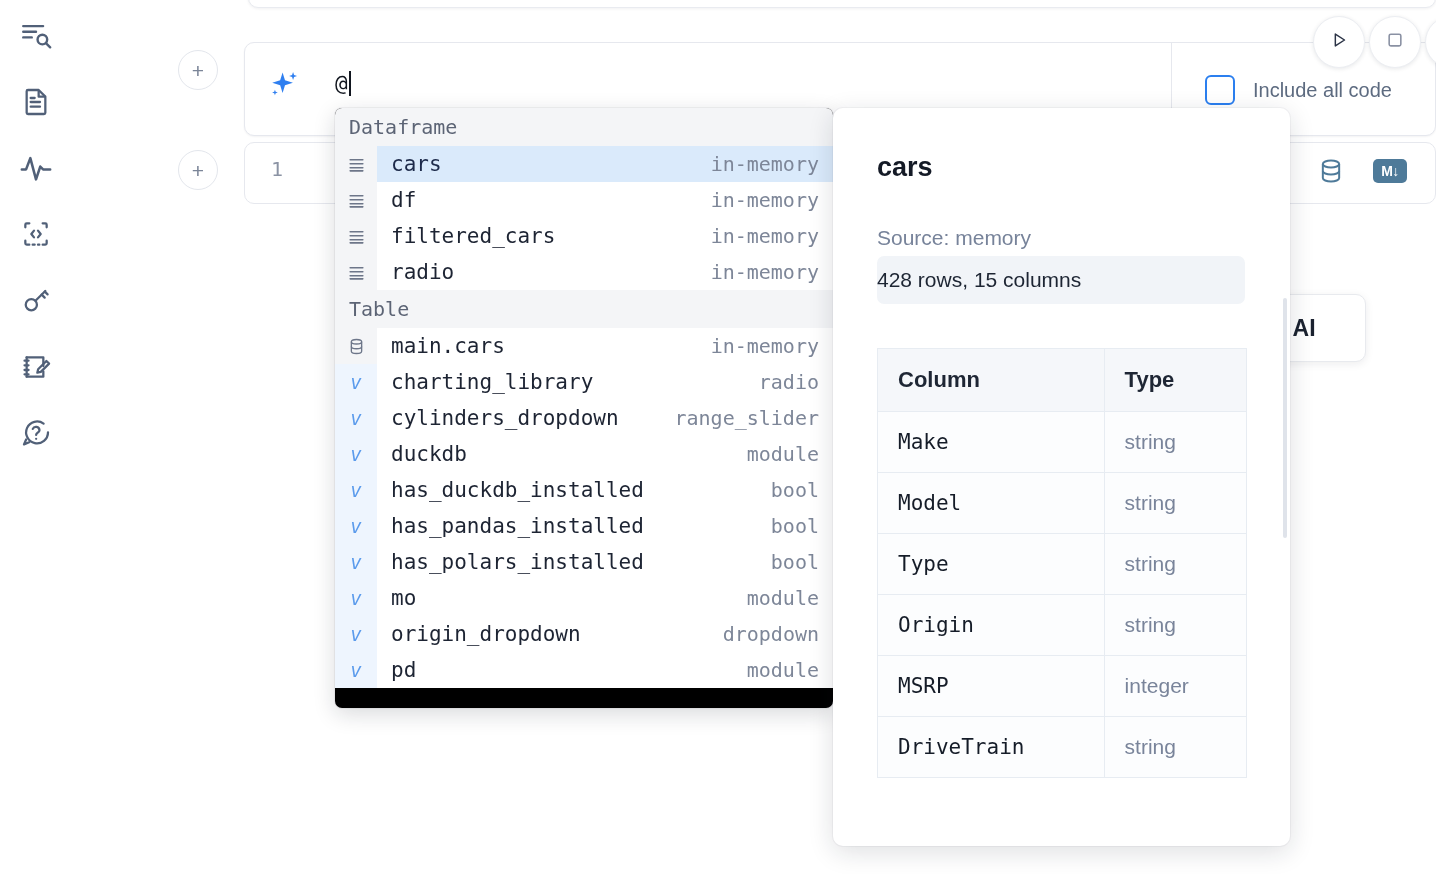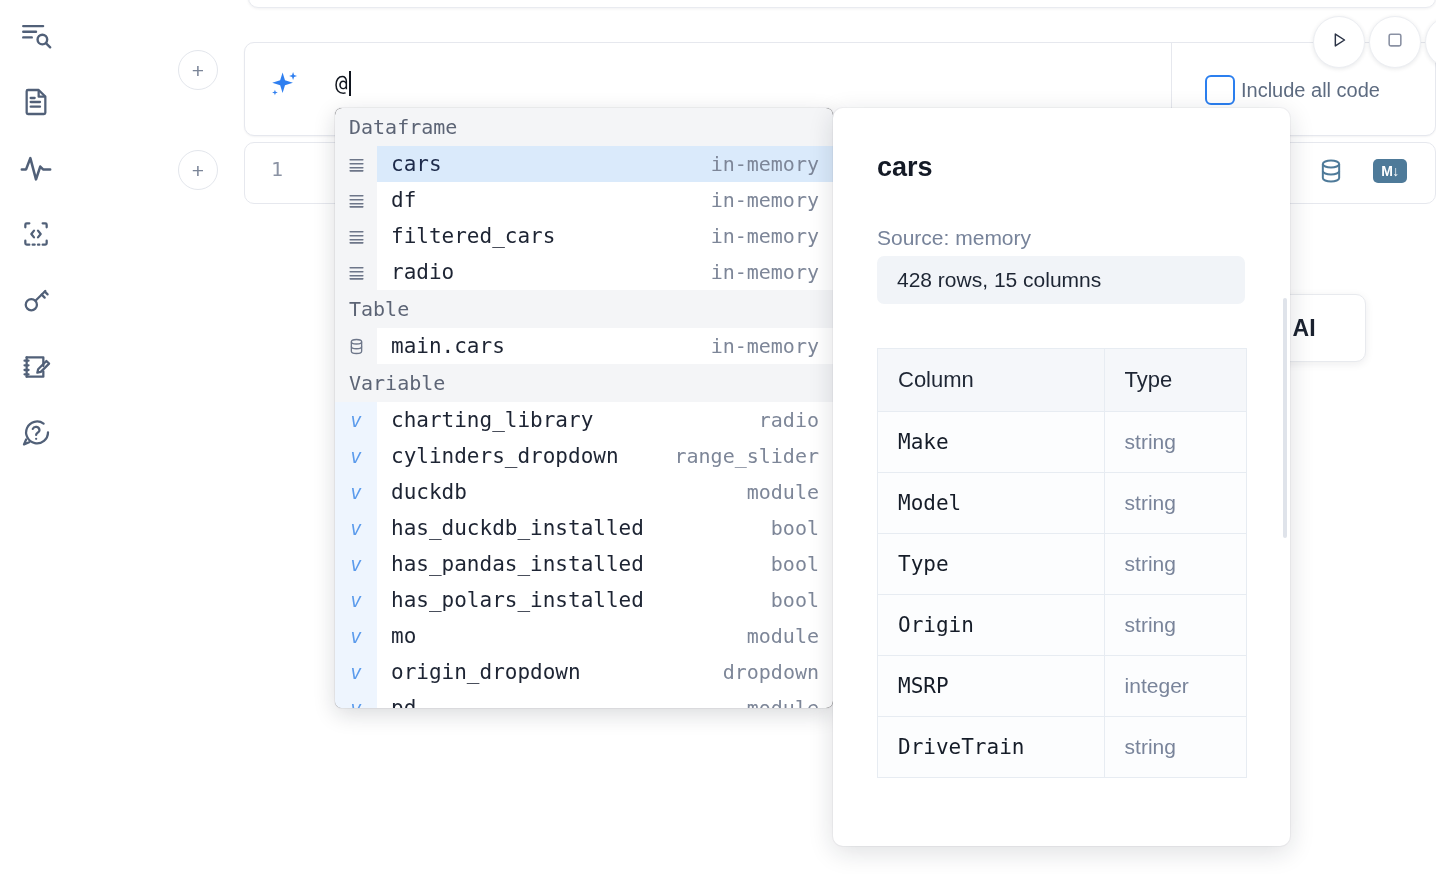--- a/index.html
+++ b/index.html
@@ -55,21 +55,21 @@
     font-size: 21px; color: #11161f; letter-spacing: 0px;
   }
   .caret {
     display: inline-block; width: 2px; height: 25px; background: #11161f;
     vertical-align: -5px; margin-left: 1px;
   }
   .ai-divider {
     position: absolute; left: 926px; top: 0; width: 1px; height: 94px; background: #e6e8ee;
   }
   .include-row {
-    position: absolute; left: 960px; top: 32px; display: flex; align-items: center; gap: 6px;
+    position: absolute; left: 960px; top: 32px; display: flex; align-items: center; gap: 18px;
   }
   .chk {
     width: 30px; height: 30px; border: 2.2px solid #2b7fef; border-radius: 6px; background: #fff;
     cursor: pointer;
   }
   .include-label { font-size: 20px; color: #5d6b80; }
 
   
   .round-btn {
     position: absolute; width: 52px; height: 52px; border-radius: 50%;
@@ -163,29 +163,29 @@
     position: absolute; left: 44px; top: 44px;
     font-size: 27px; font-weight: 700; color: #141a26;
   }
   .doc-source {
     position: absolute; left: 44px; top: 94px;
     font-size: 21px; color: #77839a; margin-top: 24px;
   }
   .doc-chip {
     position: absolute; left: 44px; top: 148px; width: 368px; height: 48px;
     background: #f1f4f8; border-radius: 7px;
-    display: flex; align-items: center; padding-left: 20px;
+    display: flex; align-items: center; 
     font-size: 21px; color: #1d2533;
   }
   .doc-table {
     position: absolute; left: 44px; top: 240px; width: 370px;
     border-collapse: collapse;
   }
   .doc-table th {
-    background: #f5f7fa; text-align: left; font-weight: 400;
+    background: #f5f7fa; text-align: left; font-weight: 700;
     font-size: 22px; color: #1e2634; padding: 18px 20px;
     border: 1px solid #e7ecf2;
   }
   .doc-table td {
     padding: 18px 20px; border: 1px solid #e7ecf2; background: #fcfdfe;
   }
   .td-col {
     font-family: "DejaVu Sans Mono", "Liberation Mono", monospace;
     font-size: 21px; color: #151c28;
   }
@@ -382,21 +382,20 @@
               <ellipse cx="12" cy="6" rx="6.5" ry="2.8"></ellipse>
               <path d="M5.5 6v12c0 1.5 2.9 2.8 6.5 2.8s6.5-1.3 6.5-2.8V6"></path>
               <path d="M5.5 12c0 1.5 2.9 2.8 6.5 2.8s6.5-1.3 6.5-2.8"></path>
             </svg>
           </div>
           <div class="ac-main">
             <span class="ac-name">main.cars</span>
             <span class="ac-type">in-memory</span>
           </div>
         </div>
-        <div class="ac-section">Variable</div>
         <div class="ac-row">
           <div class="ac-gutter var">v</div>
           <div class="ac-main">
             <span class="ac-name">charting_library</span>
             <span class="ac-type">radio</span>
           </div>
         </div>
         <div class="ac-row">
           <div class="ac-gutter var">v</div>
           <div class="ac-main">

